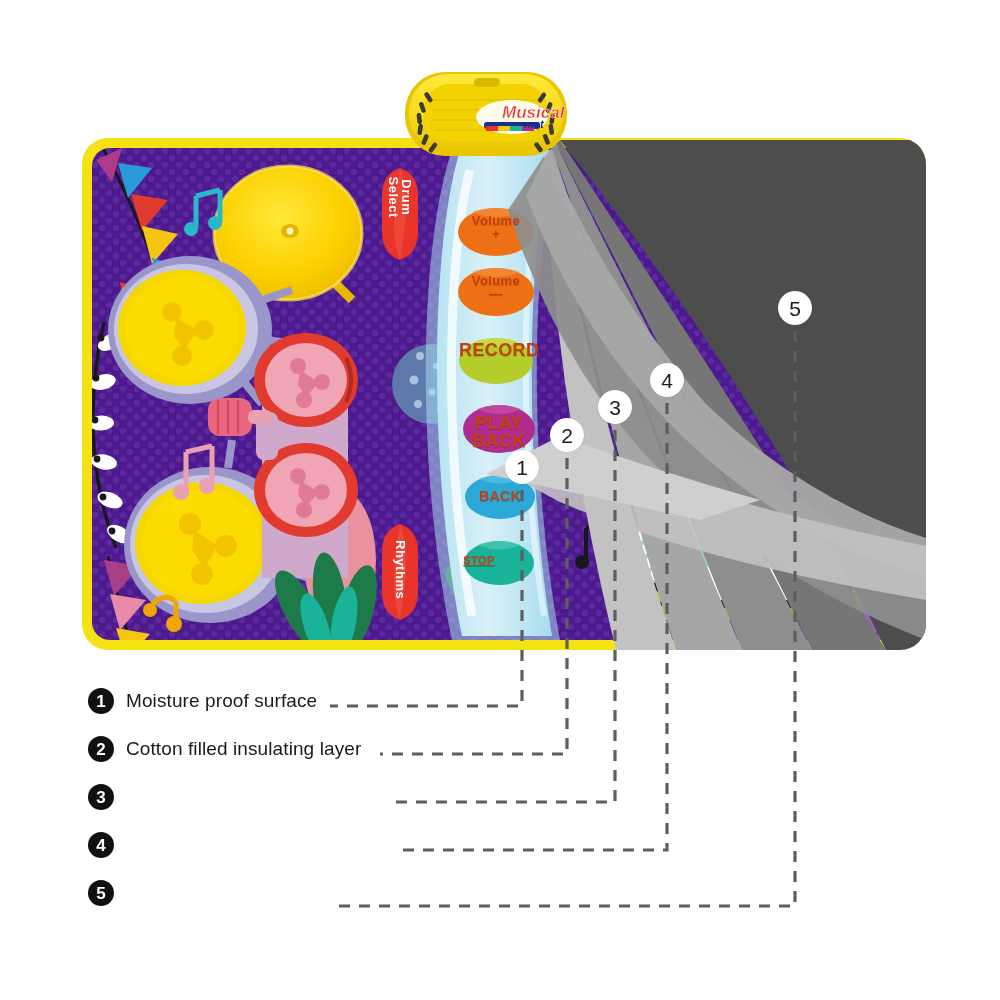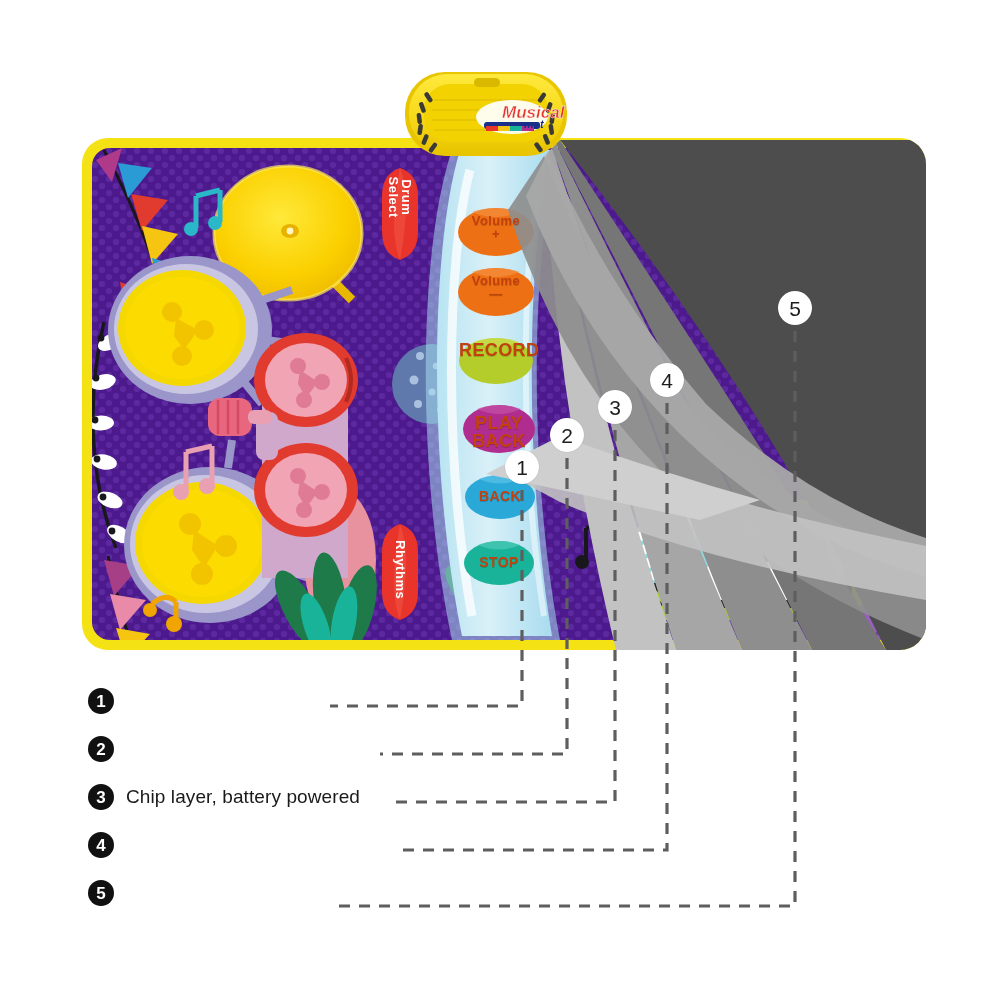--- a/index.html
+++ b/index.html
@@ -466,48 +466,49 @@
   </svg>
 
   <div class="btn-label" style="left:458px;top:214px;width:76px;font-size:13px;">Volume
 +</div>
   <div class="btn-label" style="left:458px;top:274px;width:76px;font-size:13px;">Volume
 —</div>
   <div class="btn-label" style="left:459px;top:341px;width:74px;font-size:18px;">RECORD</div>
   <div class="btn-label" style="left:463px;top:414px;width:72px;font-size:18px;">PLAY
 BACK</div>
   <div class="btn-label" style="left:464px;top:489px;width:72px;font-size:14px;">BACK</div>
-  <div class="btn-label" style="left:463px;top:555px;width:72px;font-size:14px;">STOP</div>
+  <div class="btn-label" style="left:443px;top:555px;width:72px;font-size:11px;text-decoration:underline;">STOP</div>
 
   <div class="vert-label" style="left:371px;top:184px;width:58px;font-size:13px;transform:rotate(90deg);transform-origin:center;">Drum
 Select</div>
   <div class="vert-label" style="left:370px;top:563px;width:60px;font-size:13px;transform:rotate(90deg);transform-origin:center;">Rhythms</div>
 
   <div class="logo-word" style="left:482px;top:104px;font-size:17px;color:#e8342b;margin-left:20px;-webkit-text-stroke:0.4px #ffffff;">Musical</div>
   <div class="logo-word" style="left:524px;top:119px;font-size:11px;color:#1a2f8a;">mat</div>
 
   <div class="callout" style="left:505px;top:450px;">1</div>
   <div class="callout" style="left:550px;top:418px;">2</div>
   <div class="callout" style="left:598px;top:390px;">3</div>
   <div class="callout" style="left:650px;top:363px;">4</div>
   <div class="callout" style="left:778px;top:291px;">5</div>
 
   <div class="legend">
 
     <div class="legend-row" style="top:0px;">
       <div class="badge">1</div>
+      <div class="legend-text">Moisture proof surface</div>
     </div>
 
     <div class="legend-row" style="top:48px;">
       <div class="badge">2</div>
+      <div class="legend-text">Cotton filled insulating layer</div>
     </div>
 
     <div class="legend-row" style="top:96px;">
       <div class="badge">3</div>
-      <div class="legend-text">Chip layer, battery powered</div>
     </div>
 
     <div class="legend-row" style="top:144px;">
       <div class="badge">4</div>
     </div>
 
     <div class="legend-row" style="top:192px;">
       <div class="badge">5</div>
     </div>
 

